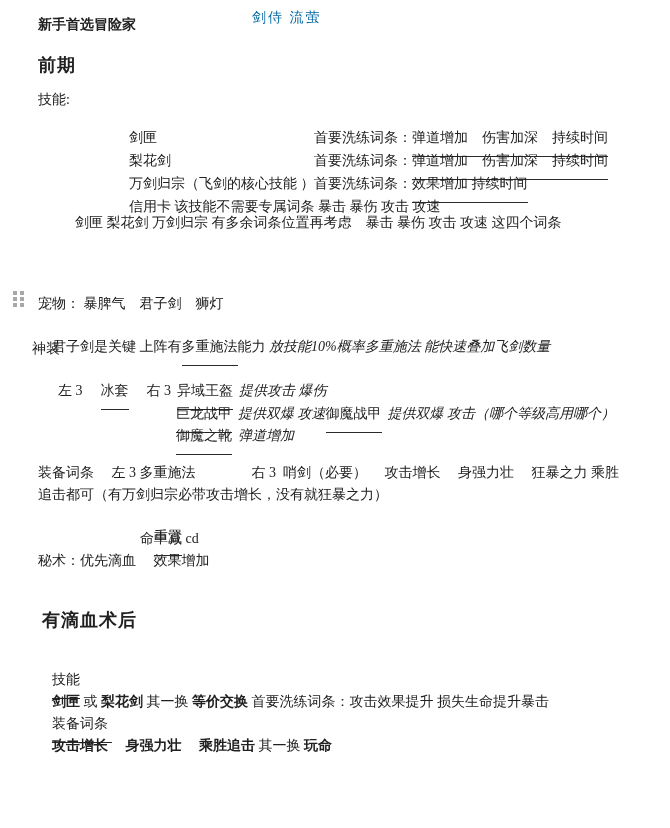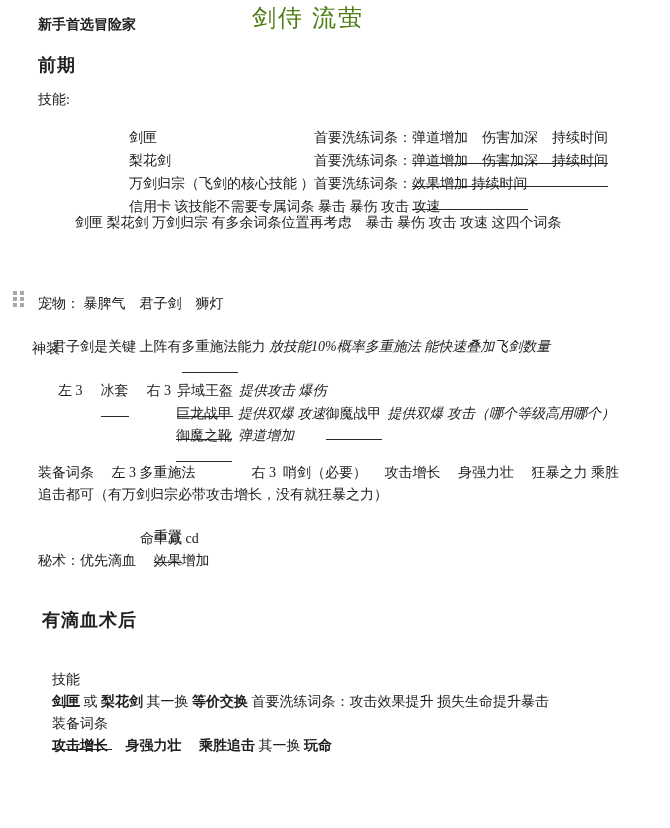--- a/index.html
+++ b/index.html
@@ -6,25 +6,25 @@
   .page{
     position:relative;
     width:670px;height:828px;
     background:#ffffff;
     font-family:"Liberation Serif", serif;
     font-size:14px;
     color:#212121;
     overflow:hidden;
   }
   .line{position:absolute;white-space:pre;line-height:20px;}
-  .u{border-bottom:1px solid #2a2a2a;padding-bottom:18px;}
+  .u{border-bottom:1px solid #2a2a2a;padding-bottom:11px;}
   .it{font-style:italic;}
   .b{font-weight:bold;}
   .doc-label{font-size:14px;font-weight:bold;}
-  .doc-title{font-size:24px;color:#4d7c0f;letter-spacing:2px;}
+  .doc-title{font-size:14px;color:#0369a1;letter-spacing:2px;}
   .h1{font-size:18px;font-weight:bold;letter-spacing:1px;}
   .skill-name{display:inline-block;width:185px;}
   .ml18{margin-left:18px;}
   .ml6{margin-left:6px;}
   .drag-handle{
     position:absolute;left:13px;top:291px;
     display:grid;grid-template-columns:repeat(2,4px);grid-auto-rows:4px;
     gap:2px 3px;cursor:grab;
   }
   .drag-handle i{background:#a8a8a8;display:block;}

